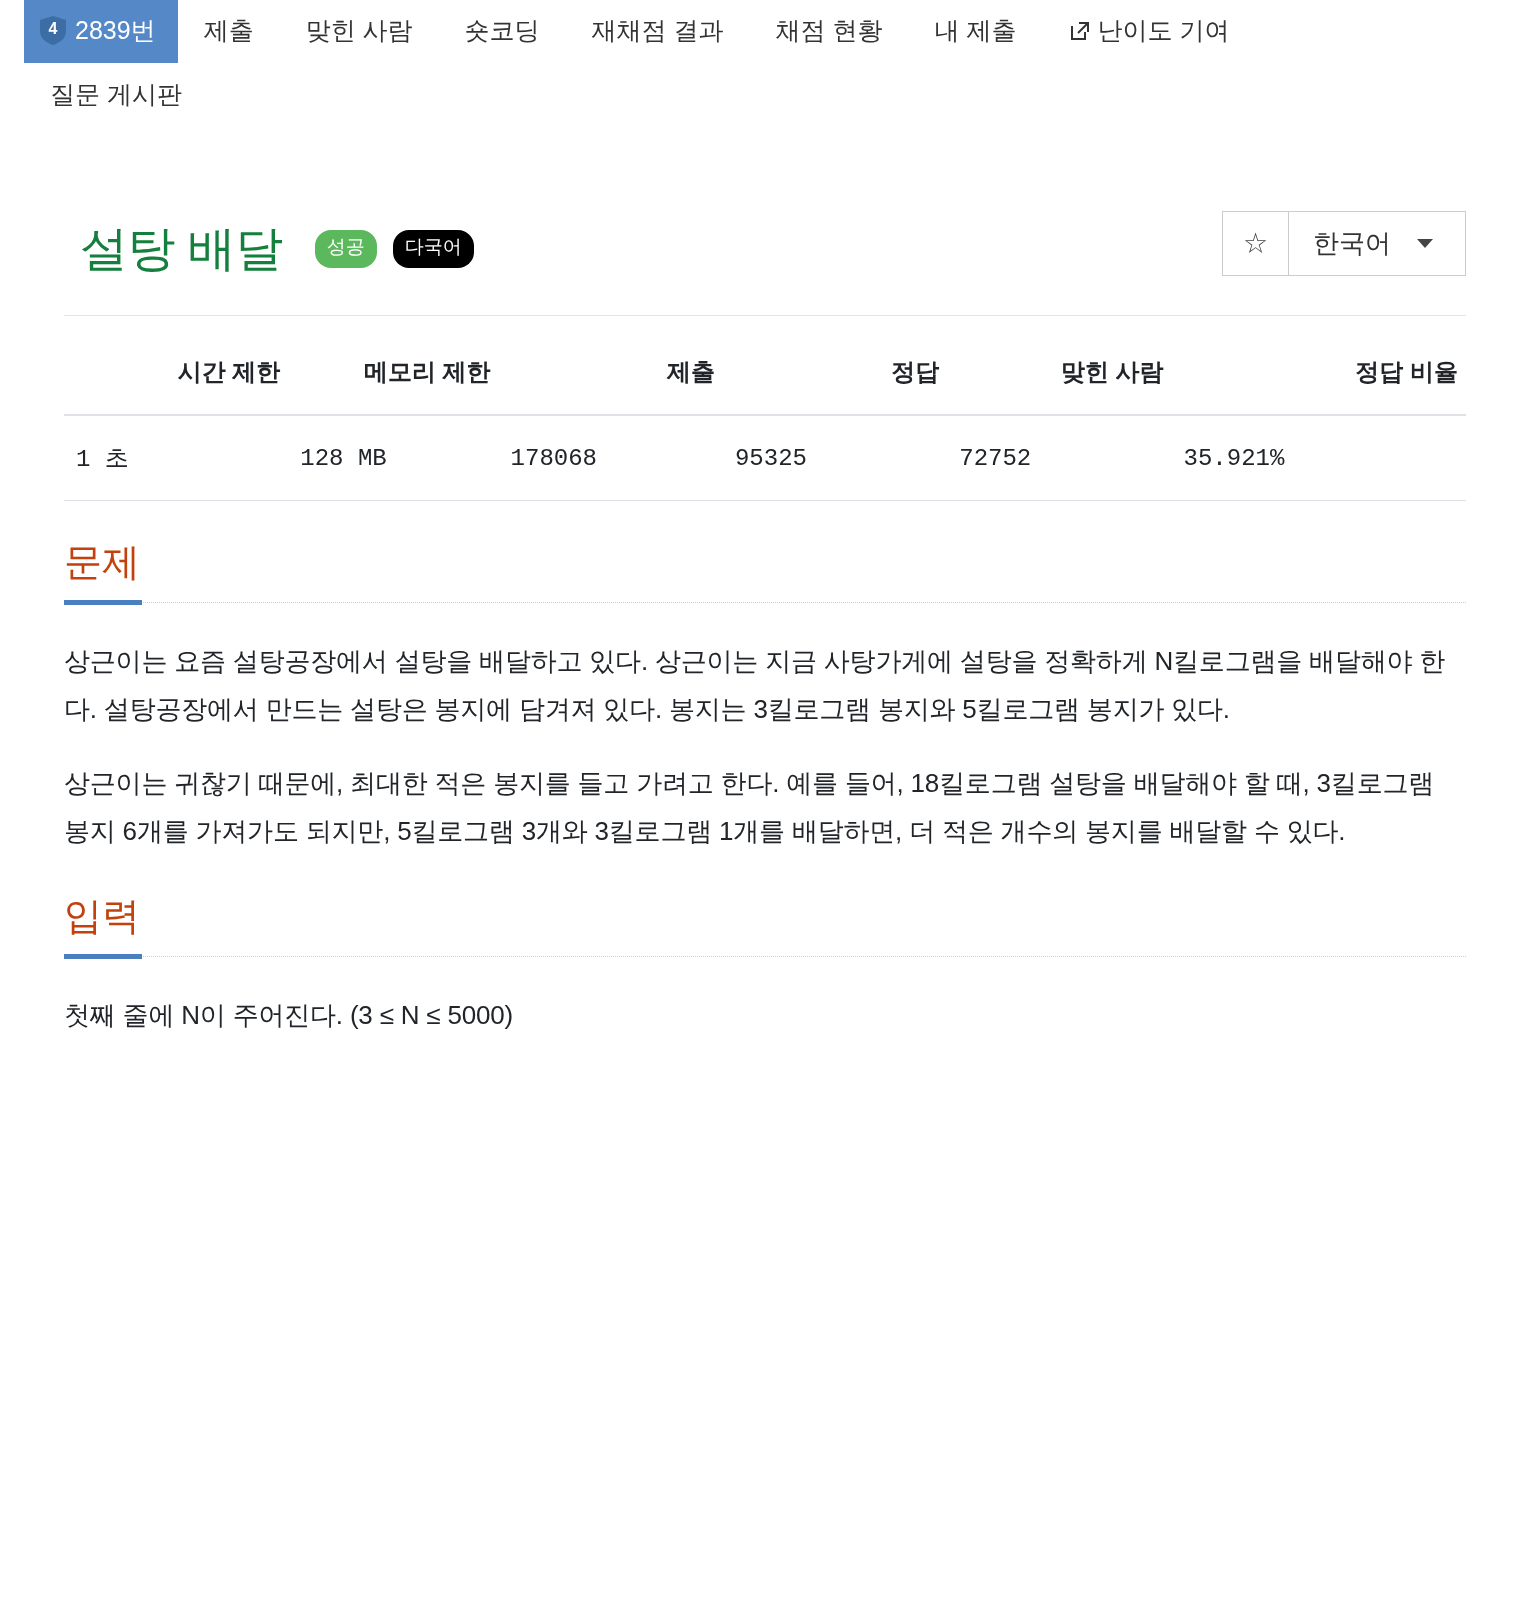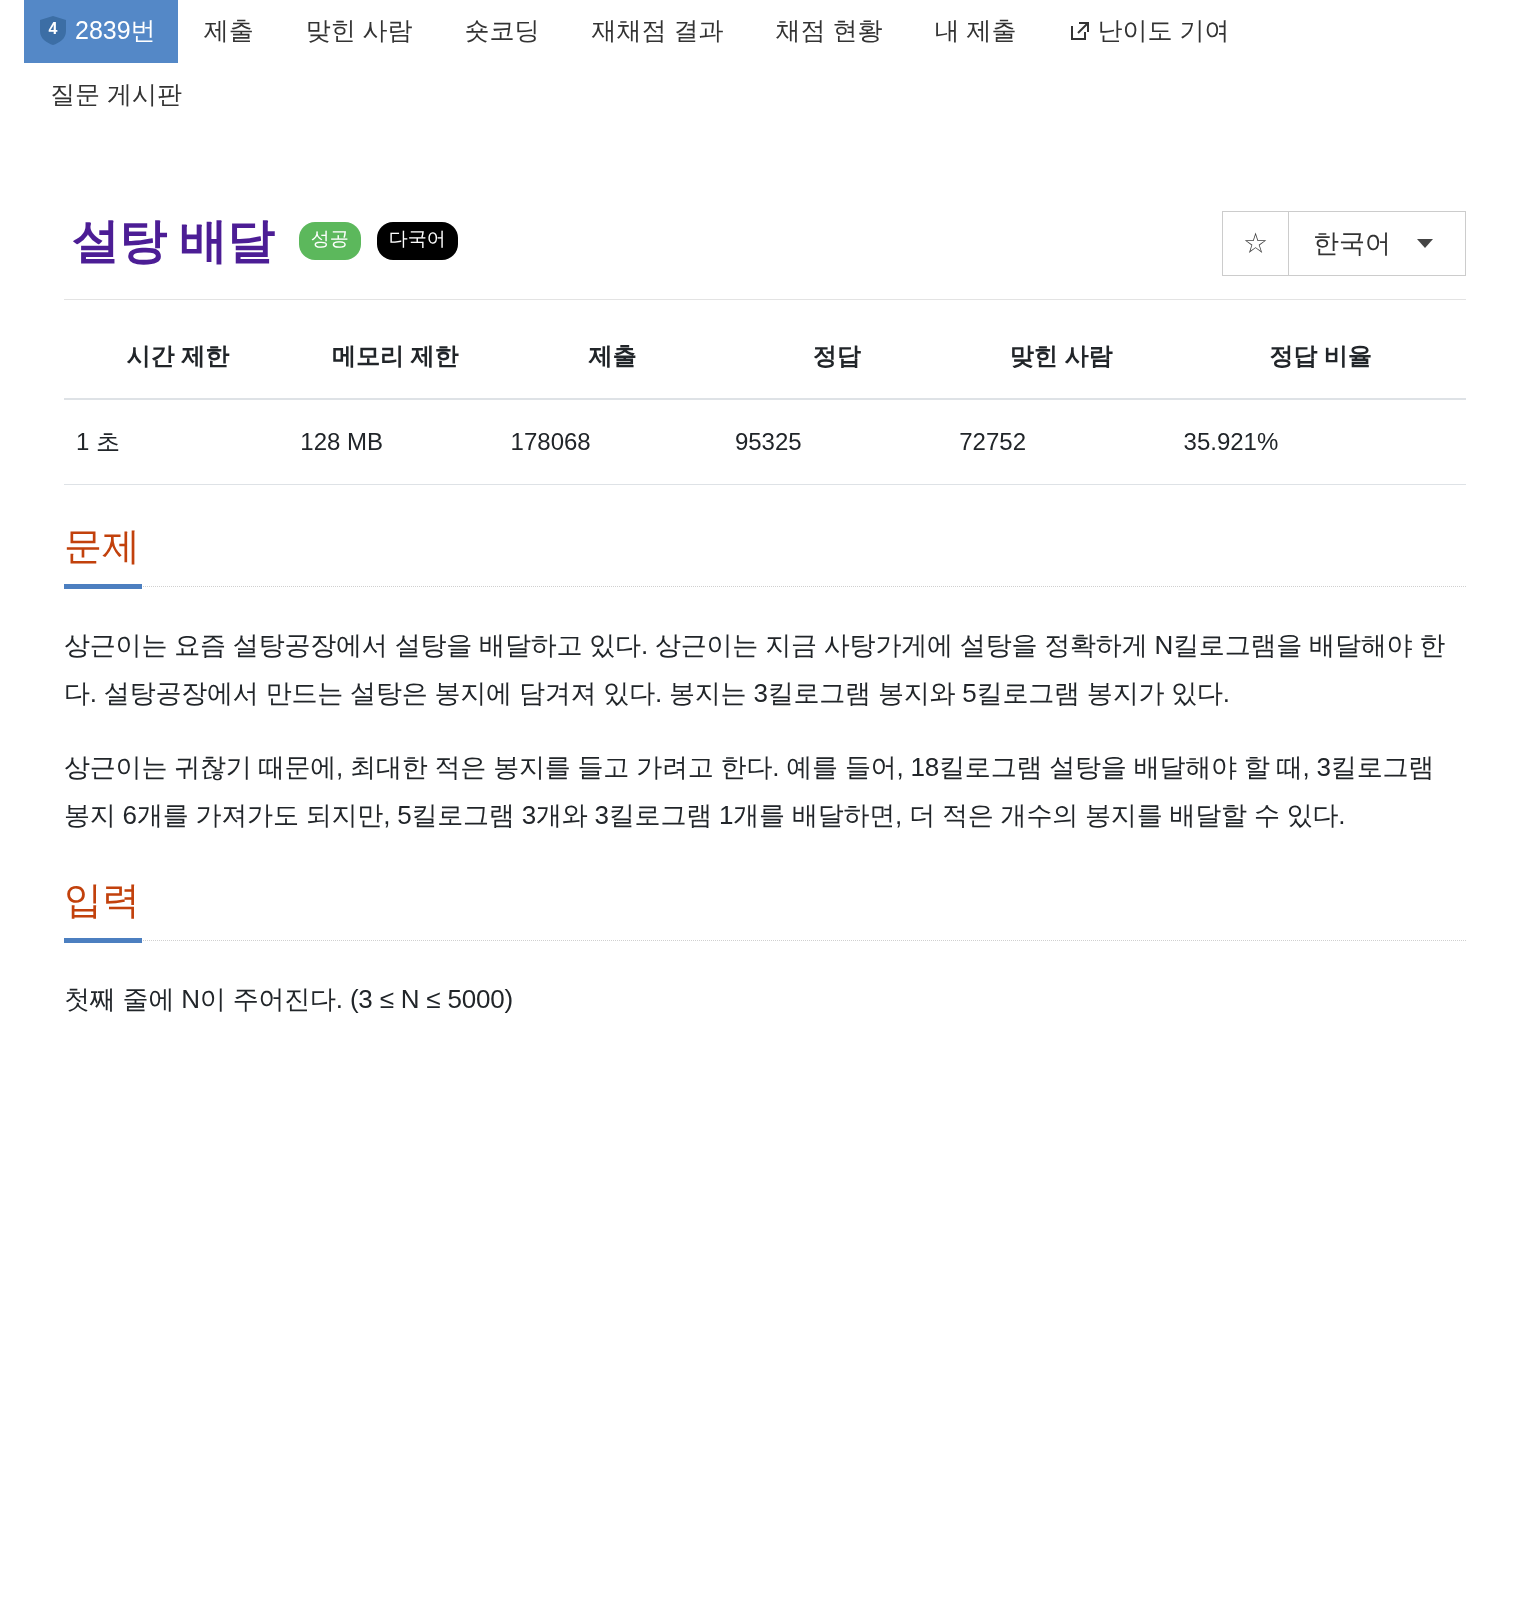--- a/index.html
+++ b/index.html
@@ -93,23 +93,23 @@
     border-bottom: 1px solid #e3e3e3;
   }
   .title-block {
     display: flex;
     align-items: center;
     gap: 16px;
     flex-wrap: wrap;
   }
   .problem-title {
     font-size: 48px;
-    font-weight: bold;
-    margin: 8px;
-    color: #4c1d95;
+    font-weight: normal;
+    margin: 16px;
+    color: #15803d;
     letter-spacing: -0.5px;
   }
   .badge {
     display: inline-block;
     font-size: 19px;
     color: #ffffff;
     border-radius: 16px;
     padding: 7px 12px 12px;
     line-height: 1;
     white-space: nowrap;
@@ -154,35 +154,36 @@
     display: inline-block;
   }
 
   
   table.info {
     width: 100%;
     border-collapse: collapse;
     margin-top: 30px;
   }
   table.info th {
-    text-align: center;
+    text-align: right;
     font-size: 24px;
     font-weight: bold;
     color: #212529;
     padding: 10px 8px 26px 12px;
     border-bottom: 2px solid #dee2e6;
     white-space: nowrap;
   }
   table.info td {
     text-align: left;
     font-size: 24px;
     color: #212529;
     padding: 26px 8px 26px 12px;
     border-bottom: 1px solid #dee2e6;
     white-space: nowrap;
+    font-family: Liberation Mono, monospace;
   }
   table.info th:nth-child(1), table.info td:nth-child(1) { width: 16%; }
   table.info th:nth-child(2), table.info td:nth-child(2) { width: 15%; }
   table.info th:nth-child(3), table.info td:nth-child(3) { width: 16%; }
   table.info th:nth-child(4), table.info td:nth-child(4) { width: 16%; }
   table.info th:nth-child(5), table.info td:nth-child(5) { width: 16%; }
 
   
   .section { margin-top: 36px; }
   .section-title {

